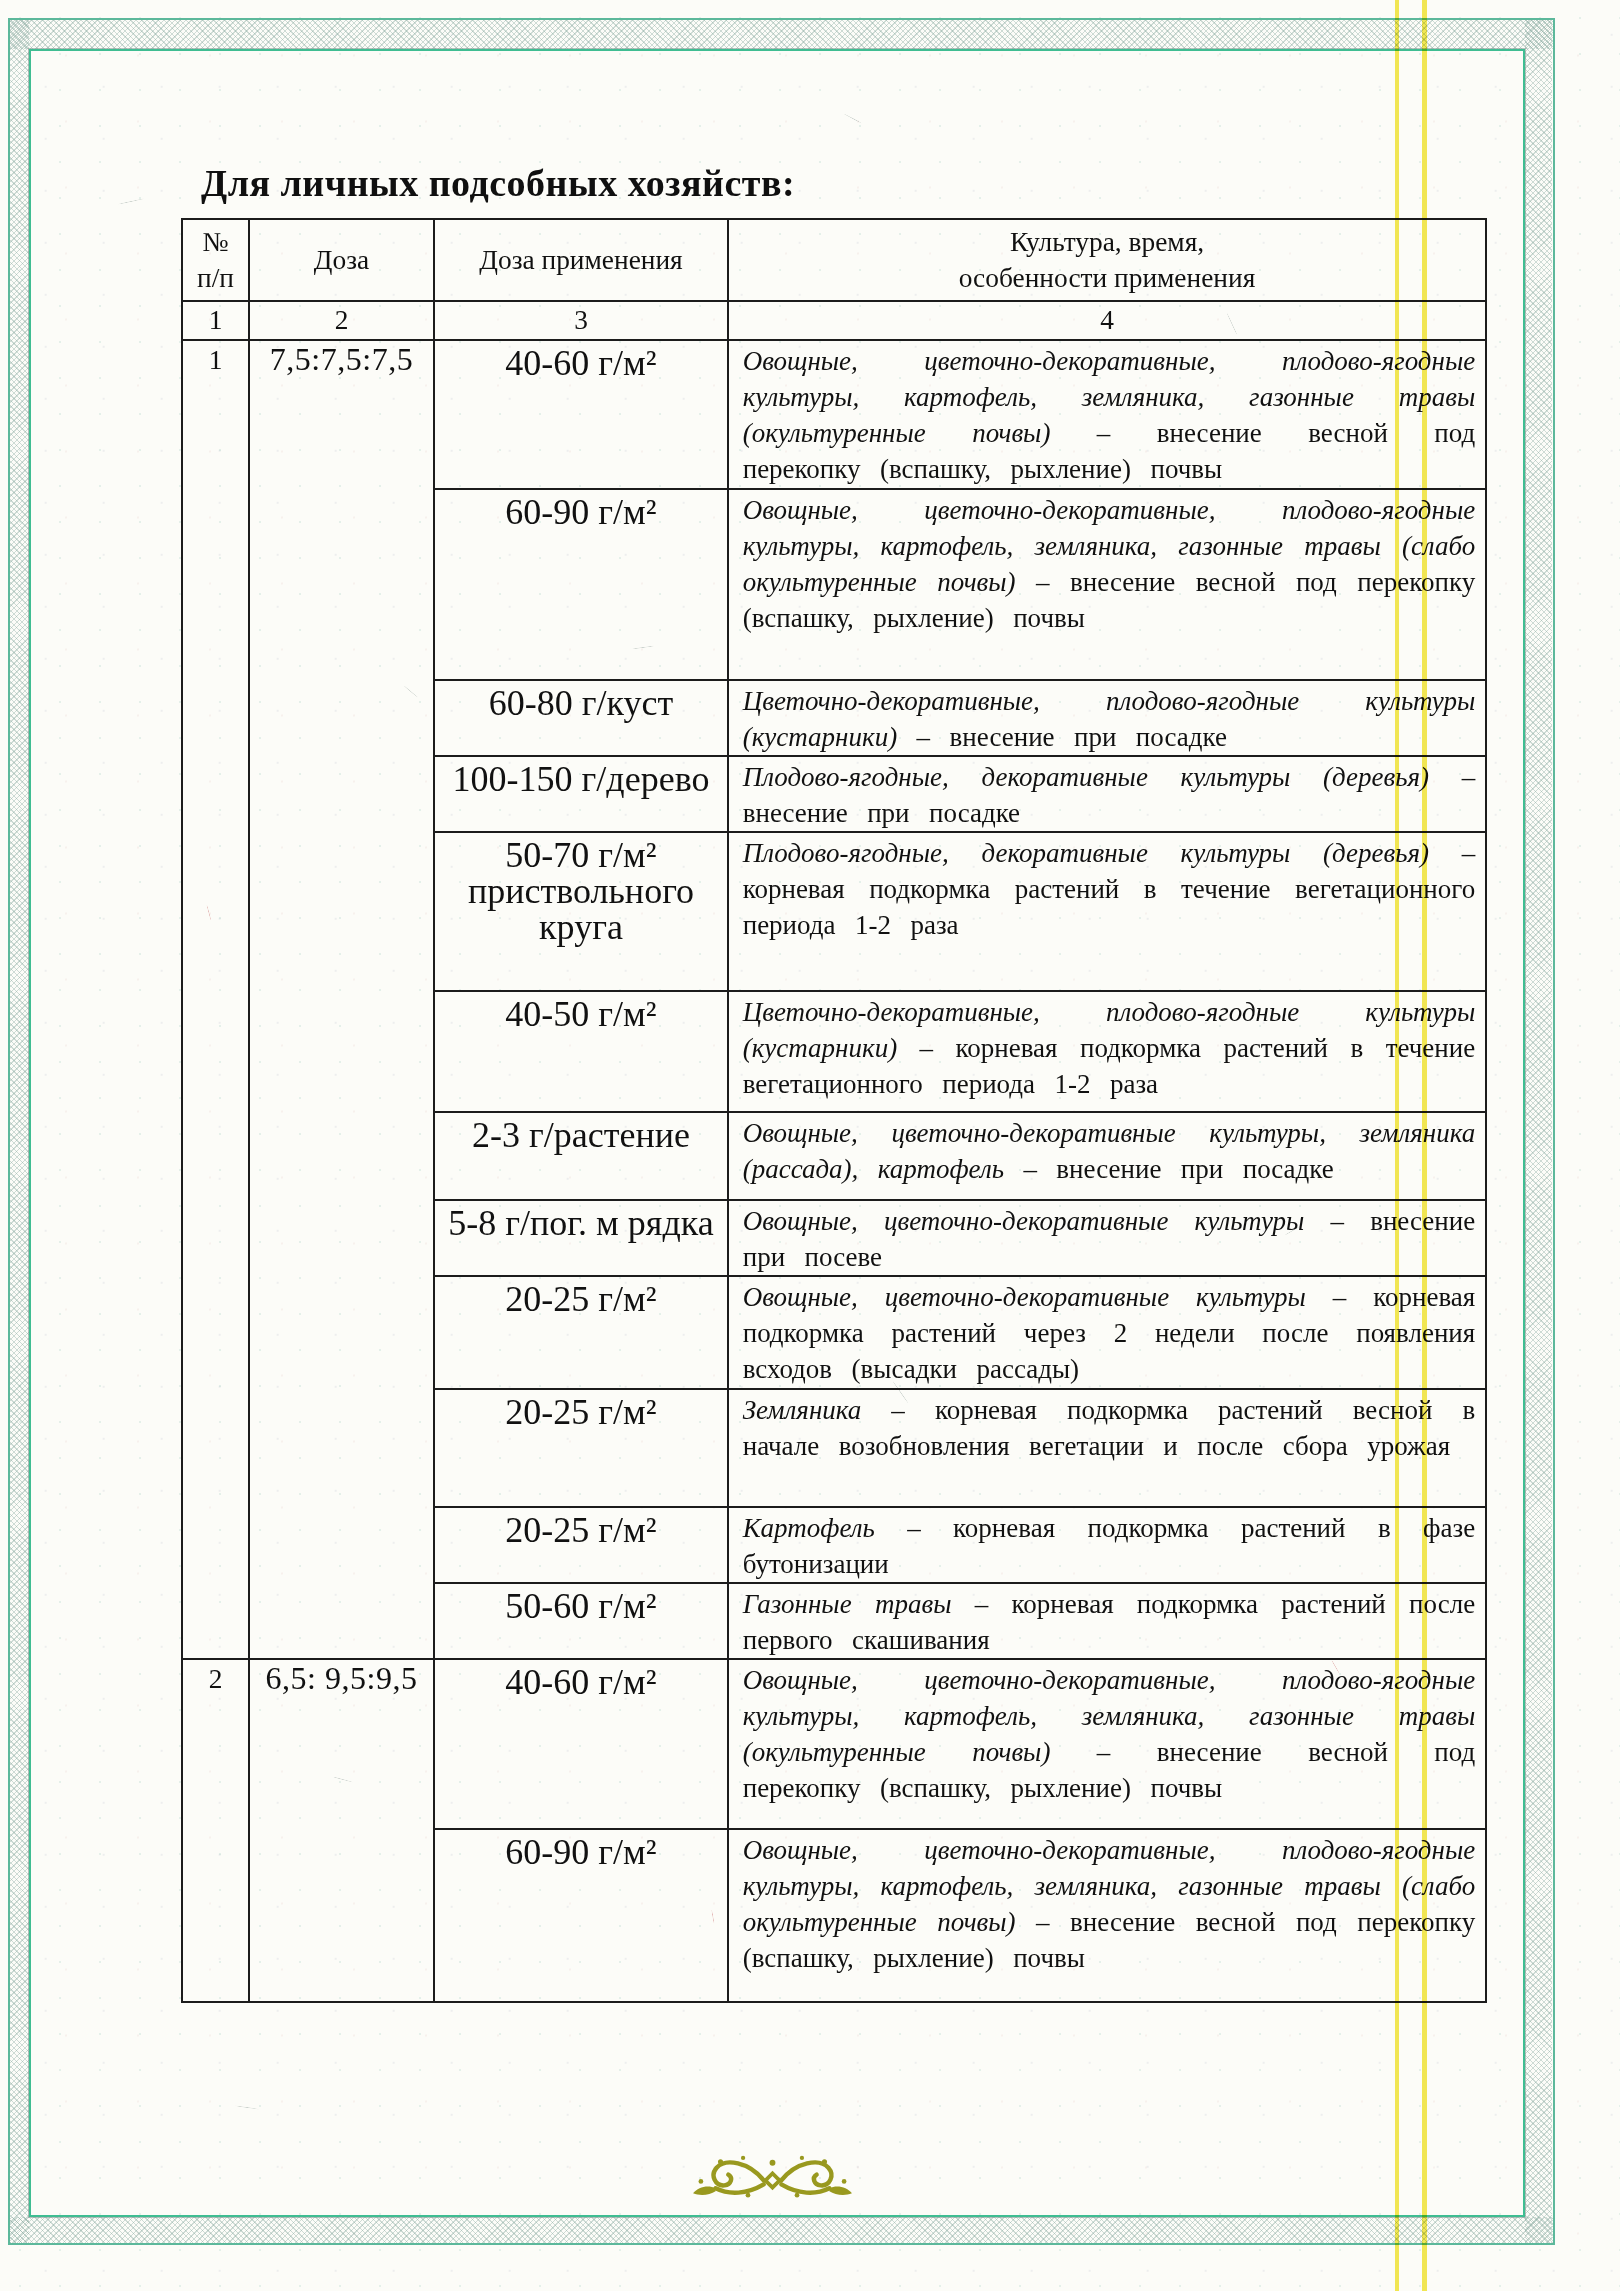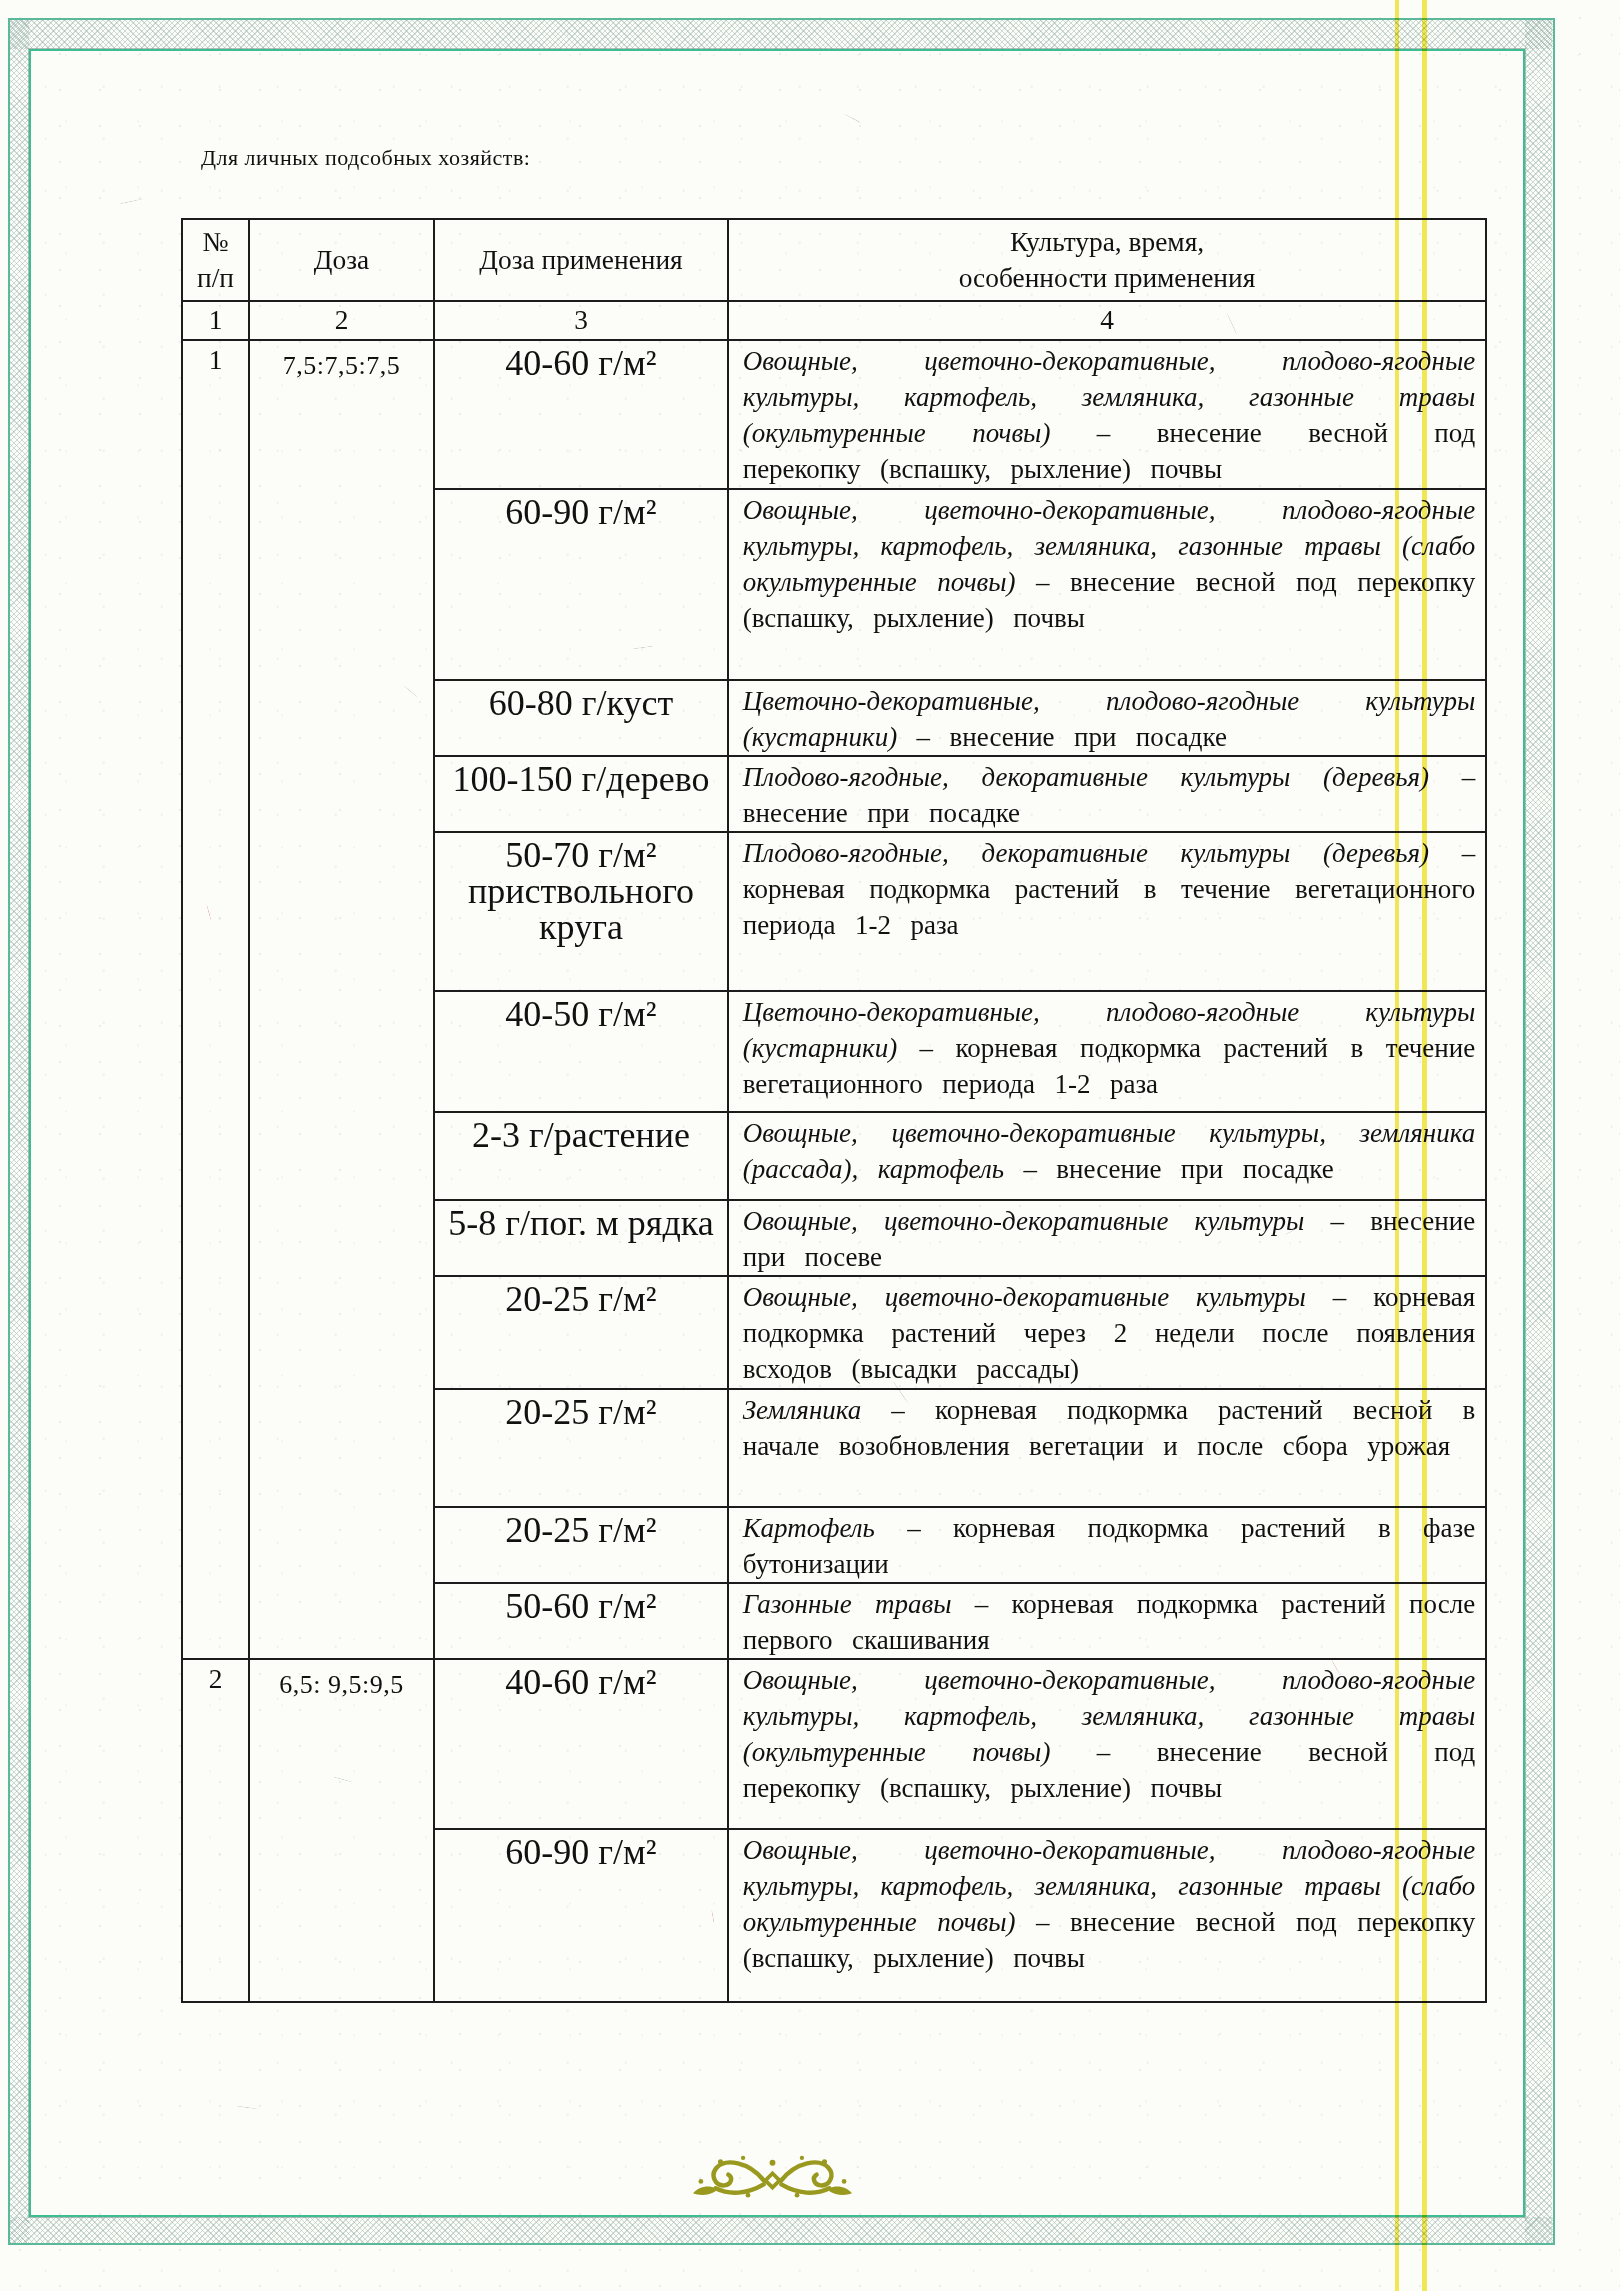--- a/index.html
+++ b/index.html
@@ -44,36 +44,36 @@
     position:absolute;top:0;height:2292px;z-index:50;
     mix-blend-mode:multiply;opacity:.85;pointer-events:none;
   }
   .yline-1{left:1395px;width:3.9px;background:#f2e637;}
   .yline-2{left:1422px;width:4.9px;background:#f2e637;}
   
   .fiber{position:absolute;height:0;border-top:1.6px solid #9aa7a2;opacity:.55;border-radius:60%;z-index:3;pointer-events:none;}
   .fiber.red{border-top-color:#cc7777;}
   
   .title{
-    position:absolute;left:201px;top:145px;z-index:5;
-    font-size:22px;color:#101010;letter-spacing:0.5px;
+    position:absolute;left:201px;top:161px;z-index:5;
+    font-size:38px;color:#101010;letter-spacing:0.5px;font-weight:bold;
   }
   .tblwrap{position:absolute;left:181px;top:218px;z-index:5;}
   table.lph{
     border-collapse:collapse;table-layout:fixed;width:1304px;
     color:#111;background:transparent;
   }
   table.lph td, table.lph th{
     border:2px solid #1c1c1c;vertical-align:top;font-weight:normal;
     box-sizing:border-box;overflow:hidden;
   }
   tr.h1 th{vertical-align:middle;text-align:center;font-size:27.4px;line-height:36px;padding:3.9px 2px;}
   tr.idx td{vertical-align:middle;text-align:center;font-size:27.4px;padding:0;line-height:33px;}
   td.num{ text-align:center;font-size:27.4px;padding-top:3.9px;}
-  td.mark{text-align:center;font-size:26px;padding-top:10px;letter-spacing:0.5px;}
+  td.mark{text-align:center;font-size:32px;padding-top:0;letter-spacing:0.5px;}
   td.dose{text-align:center;font-size:36px;line-height:36px;padding:3.9px 7.8px 0;}
   td.cult{
     text-align:justify;font-size:27px;line-height:36px;
     padding:2px 9.8px 0 13.7px;word-spacing:12.7px;margin-top:36px;
   }
   td.cult .it{font-style:italic;}
 </style>
 </head>
 <body>
 

